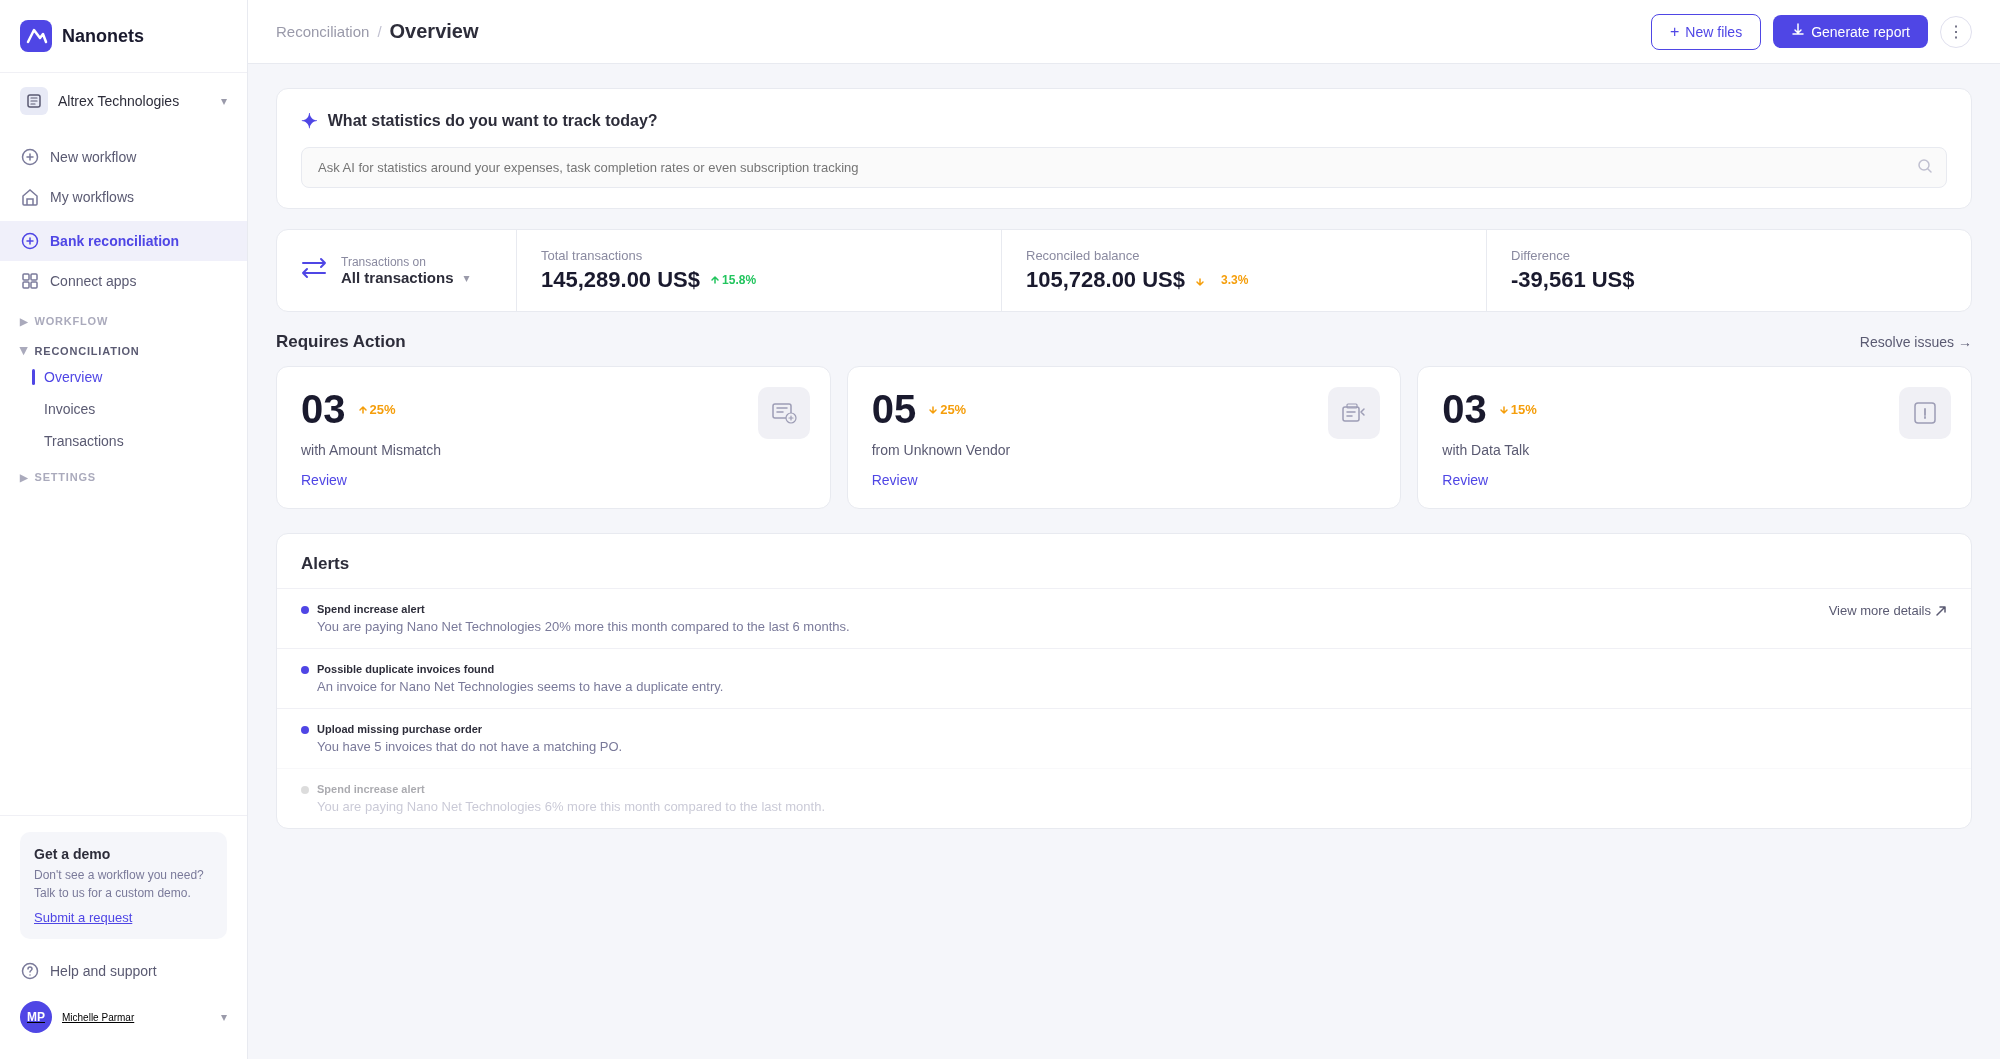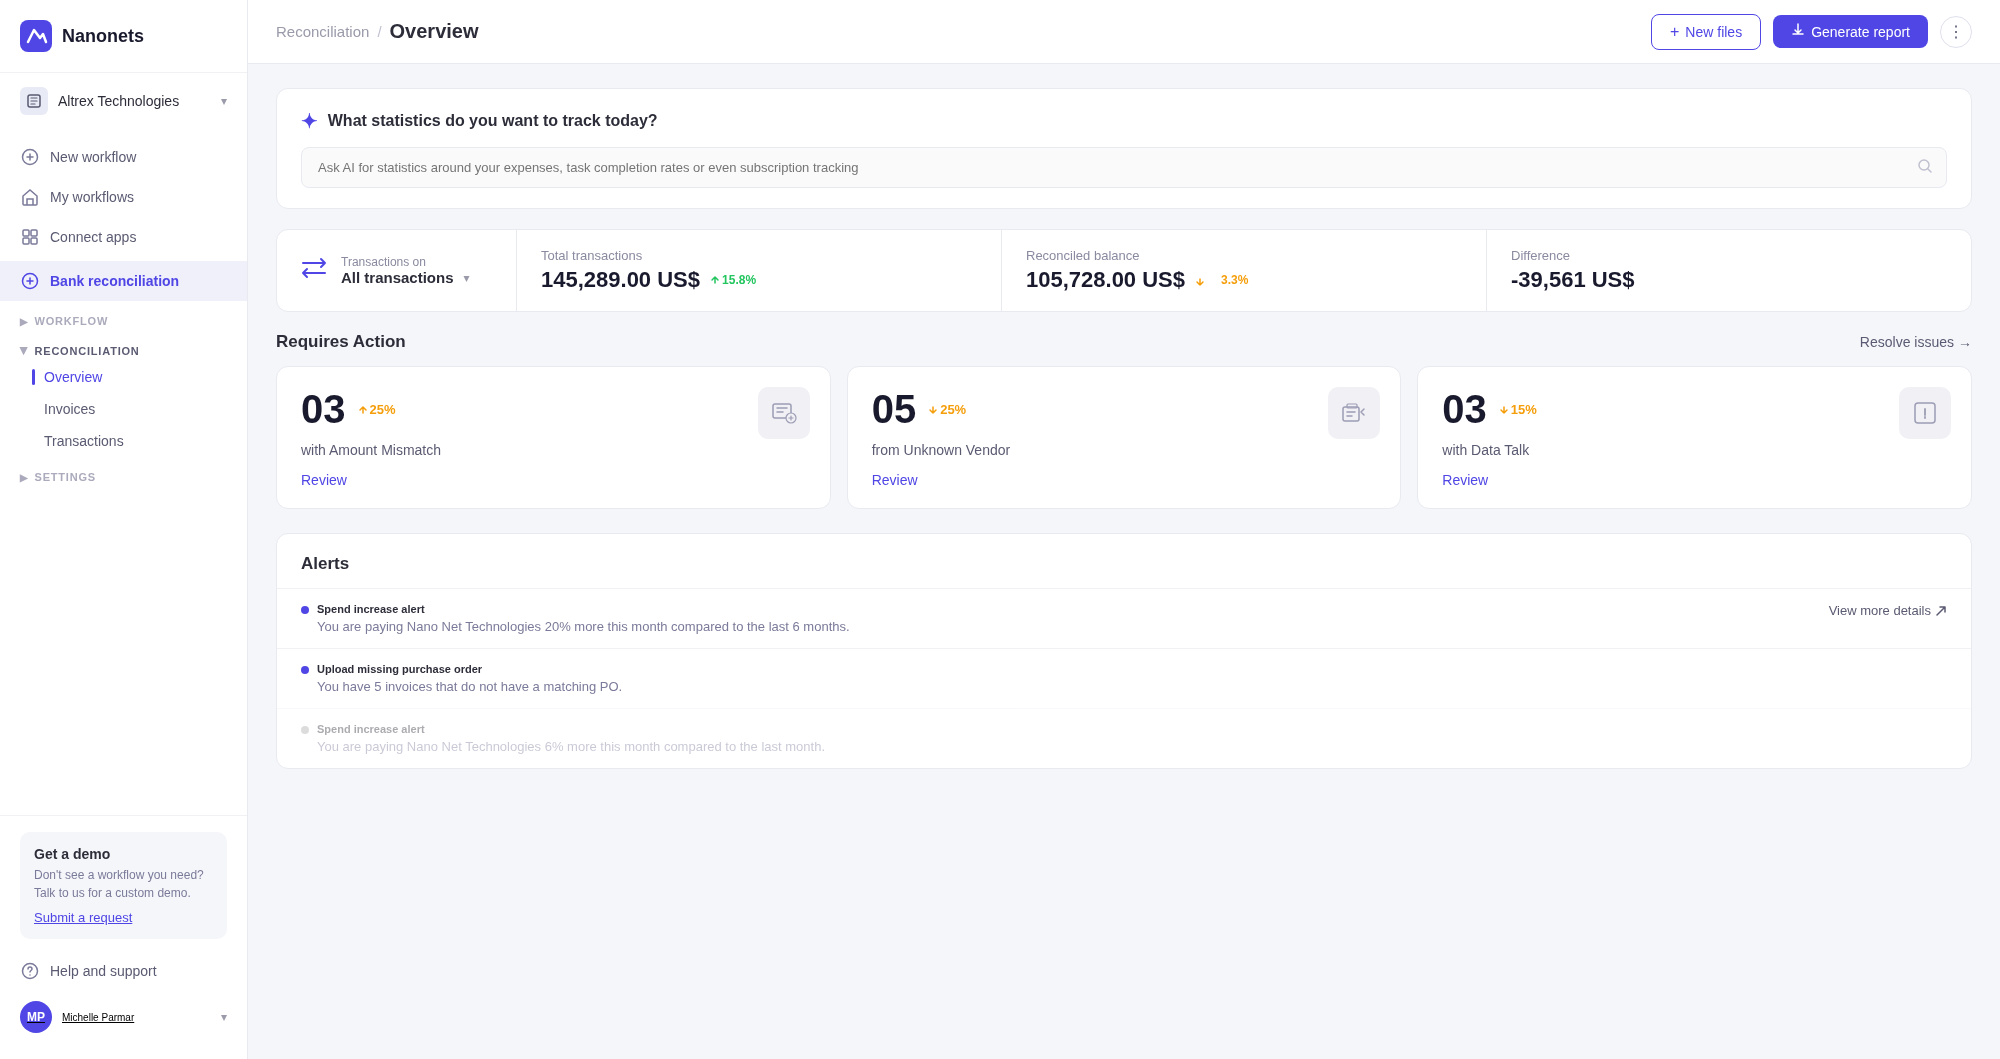--- a/index.html
+++ b/index.html
@@ -135,41 +135,41 @@
     </div>
     <div class="nav-item">
       <div class="nav-icon">
         <svg width="18" height="18" viewBox="0 0 18 18" fill="none">
             <path d="M2 8l7-6 7 6v8a1 1 0 01-1 1H3a1 1 0 01-1-1V8z" stroke="#7a7a9a" stroke-width="1.5"></path>
             <path d="M6 17v-6h6v6" stroke="#7a7a9a" stroke-width="1.5"></path>
           </svg>
       </div>
       <span>My workflows</span>
     </div>
+    <div class="nav-item active-section" style="margin-top:4px;">
+      <div class="nav-icon">
+        <svg width="18" height="18" viewBox="0 0 18 18" fill="none">
+            <circle cx="9" cy="9" r="7.5" stroke="#4f46e5" stroke-width="1.5"></circle>
+            <path d="M6 9h6M9 6v6" stroke="#4f46e5" stroke-width="1.5" stroke-linecap="round"></path>
+          </svg>
+      </div>
+
+      <span style="color:#4f46e5; font-weight:600;">Bank reconciliation</span>
+    </div>
+
     <div class="nav-item">
       <div class="nav-icon">
         <svg width="18" height="18" viewBox="0 0 18 18" fill="none">
             <rect x="2" y="2" width="6" height="6" rx="1" stroke="#7a7a9a" stroke-width="1.5"></rect>
             <rect x="10" y="2" width="6" height="6" rx="1" stroke="#7a7a9a" stroke-width="1.5"></rect>
             <rect x="2" y="10" width="6" height="6" rx="1" stroke="#7a7a9a" stroke-width="1.5"></rect>
             <rect x="10" y="10" width="6" height="6" rx="1" stroke="#7a7a9a" stroke-width="1.5"></rect>
           </svg>
       </div>
       <span>Connect apps</span>
-    </div>
-
-    <div class="nav-item active-section" style="margin-top:4px;">
-      <div class="nav-icon">
-        <svg width="18" height="18" viewBox="0 0 18 18" fill="none">
-            <circle cx="9" cy="9" r="7.5" stroke="#4f46e5" stroke-width="1.5"></circle>
-            <path d="M6 9h6M9 6v6" stroke="#4f46e5" stroke-width="1.5" stroke-linecap="round"></path>
-          </svg>
-      </div>
-
-      <span style="color:#4f46e5; font-weight:600;">Bank reconciliation</span>
     </div>
 
     <div class="section-label">
       <span class="arrow">▶</span>
       <span>WORKFLOW</span>
     </div>
 
     <div class="section-label" style="color:#5a5a72;">
       <span class="arrow" style="transform:rotate(90deg); display:inline-block;">▶</span>
       <span>RECONCILIATION</span>
@@ -395,20 +395,29 @@
           <div class="alert-desc">You are paying Nano Net Technologies 20% more this month compared to the last 6 months.</div>
         </div>
         <span class="view-details">
           <span>View more details</span>
           <svg width="12" height="12" viewBox="0 0 12 12" fill="none">
               <path d="M2 10L10 2M10 2H5M10 2v5" stroke="#5a5a72" stroke-width="1.5" stroke-linecap="round" stroke-linejoin="round"></path>
             </svg>
         </span>
       </div>
 
+      <div class="alert-item">
+        <div class="alert-left">
+          <div class="alert-title-row">
+            <span class="alert-dot"></span>
+            <span class="alert-name">Possible duplicate invoices found</span>
+          </div>
+          <div class="alert-desc">An invoice for Nano Net Technologies seems to have a duplicate entry.</div>
+        </div>
+      </div>
 
       <div class="alert-item">
         <div class="alert-left">
           <div class="alert-title-row">
             <span class="alert-dot"></span>
             <span class="alert-name">Upload missing purchase order</span>
           </div>
           <div class="alert-desc">You have 5 invoices that do not have a matching PO.</div>
         </div>
       </div>

